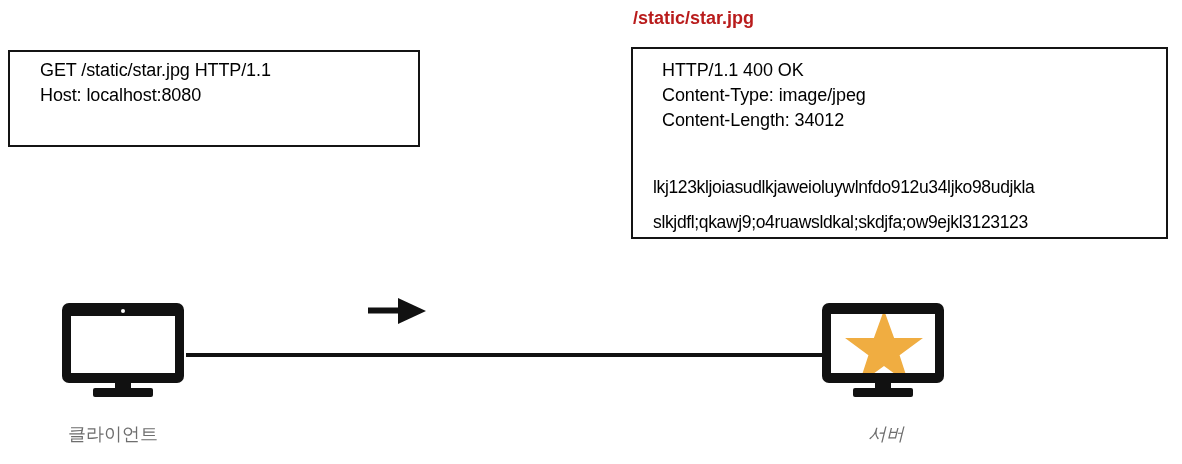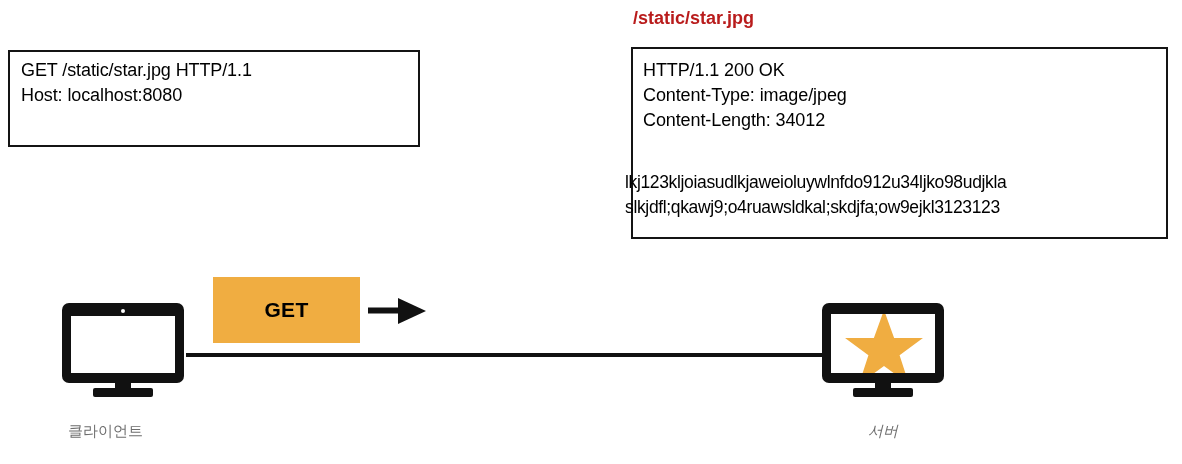--- a/index.html
+++ b/index.html
@@ -25,41 +25,42 @@
     background: #ffffff;
     border: 2px solid #141414;
   }
   .msg-text {
     position: absolute;
     color: #000000;
     font-size: 18px;
     line-height: 25px;
     white-space: pre;
     letter-spacing: -0.1px;
+    margin-left: 19px;
   }
   #request-box { left: 8px; top: 50px; width: 412px; height: 97px; }
   #request-text { left: 21px; top: 58px; }
 
   #response-title {
     position: absolute;
     left: 633px;
     top: 8px;
     font-size: 18px;
     font-weight: bold;
     color: #b91c1c;
     white-space: pre;
   }
   #response-box { left: 631px; top: 47px; width: 537px; height: 192px; }
   #response-text { left: 643px; top: 58px; }
   #response-body {
     position: absolute;
-    left: 625px;
+    left: 653px;
     top: 170px;
     font-size: 17.5px;
-    line-height: 25px;
+    line-height: 35px;
     color: #000000;
     white-space: pre;
     letter-spacing: -0.35px;
   }
 
   
   #wire {
     position: absolute;
     left: 186px;
     top: 353px;
@@ -139,49 +140,46 @@
     height: 9px;
     background: #111111;
     border-radius: 2px;
   }
   #client-foot { left: 93px; top: 388px; }
   #server-foot { left: 853px; top: 388px; }
 
   
   .caption {
     position: absolute;
-    font-size: 15px;
+    font-size: 18px;
     color: #6e6e6e;
     white-space: pre;
   }
   #client-caption { left: 68px; top: 422px; }
   #server-caption { left: 868px; top: 422px; font-style: italic; }
 </style>
 </head>
 <body>
 
 <div id="canvas">
 
   <div class="msg-box" id="request-box"></div>
   <div class="msg-text" id="request-text">GET /static/star.jpg HTTP/1.1
 Host: localhost:8080</div>
 
   <div id="response-title">/static/star.jpg</div>
   <div class="msg-box" id="response-box"></div>
-  <div class="msg-text" id="response-text">HTTP/1.1 200 OK
+  <div class="msg-text" id="response-text">HTTP/1.1 400 OK
 Content-Type: image/jpeg
 Content-Length: 34012</div>
   <div id="response-body">lkj123kljoiasudlkjaweioluywlnfdo912u34ljko98udjkla
 slkjdfl;qkawj9;o4ruawsldkal;skdjfa;ow9ejkl3123123</div>
 
   <div id="wire"></div>
 
-  <div id="get-chip">
-    <span id="get-label">GET</span>
-  </div>
   <svg id="get-arrow" viewBox="0 0 60 30">
     <rect x="0" y="11.5" width="34" height="6" fill="#111111"></rect>
     <polygon points="30,2 58,15 30,28" fill="#111111"></polygon>
   </svg>
 
   <div class="monitor" id="client-monitor">
     <div class="mon-body"></div>
     <div class="mon-screen"></div>
     <div class="mon-cam"></div>
     <div class="mon-neck"></div>

